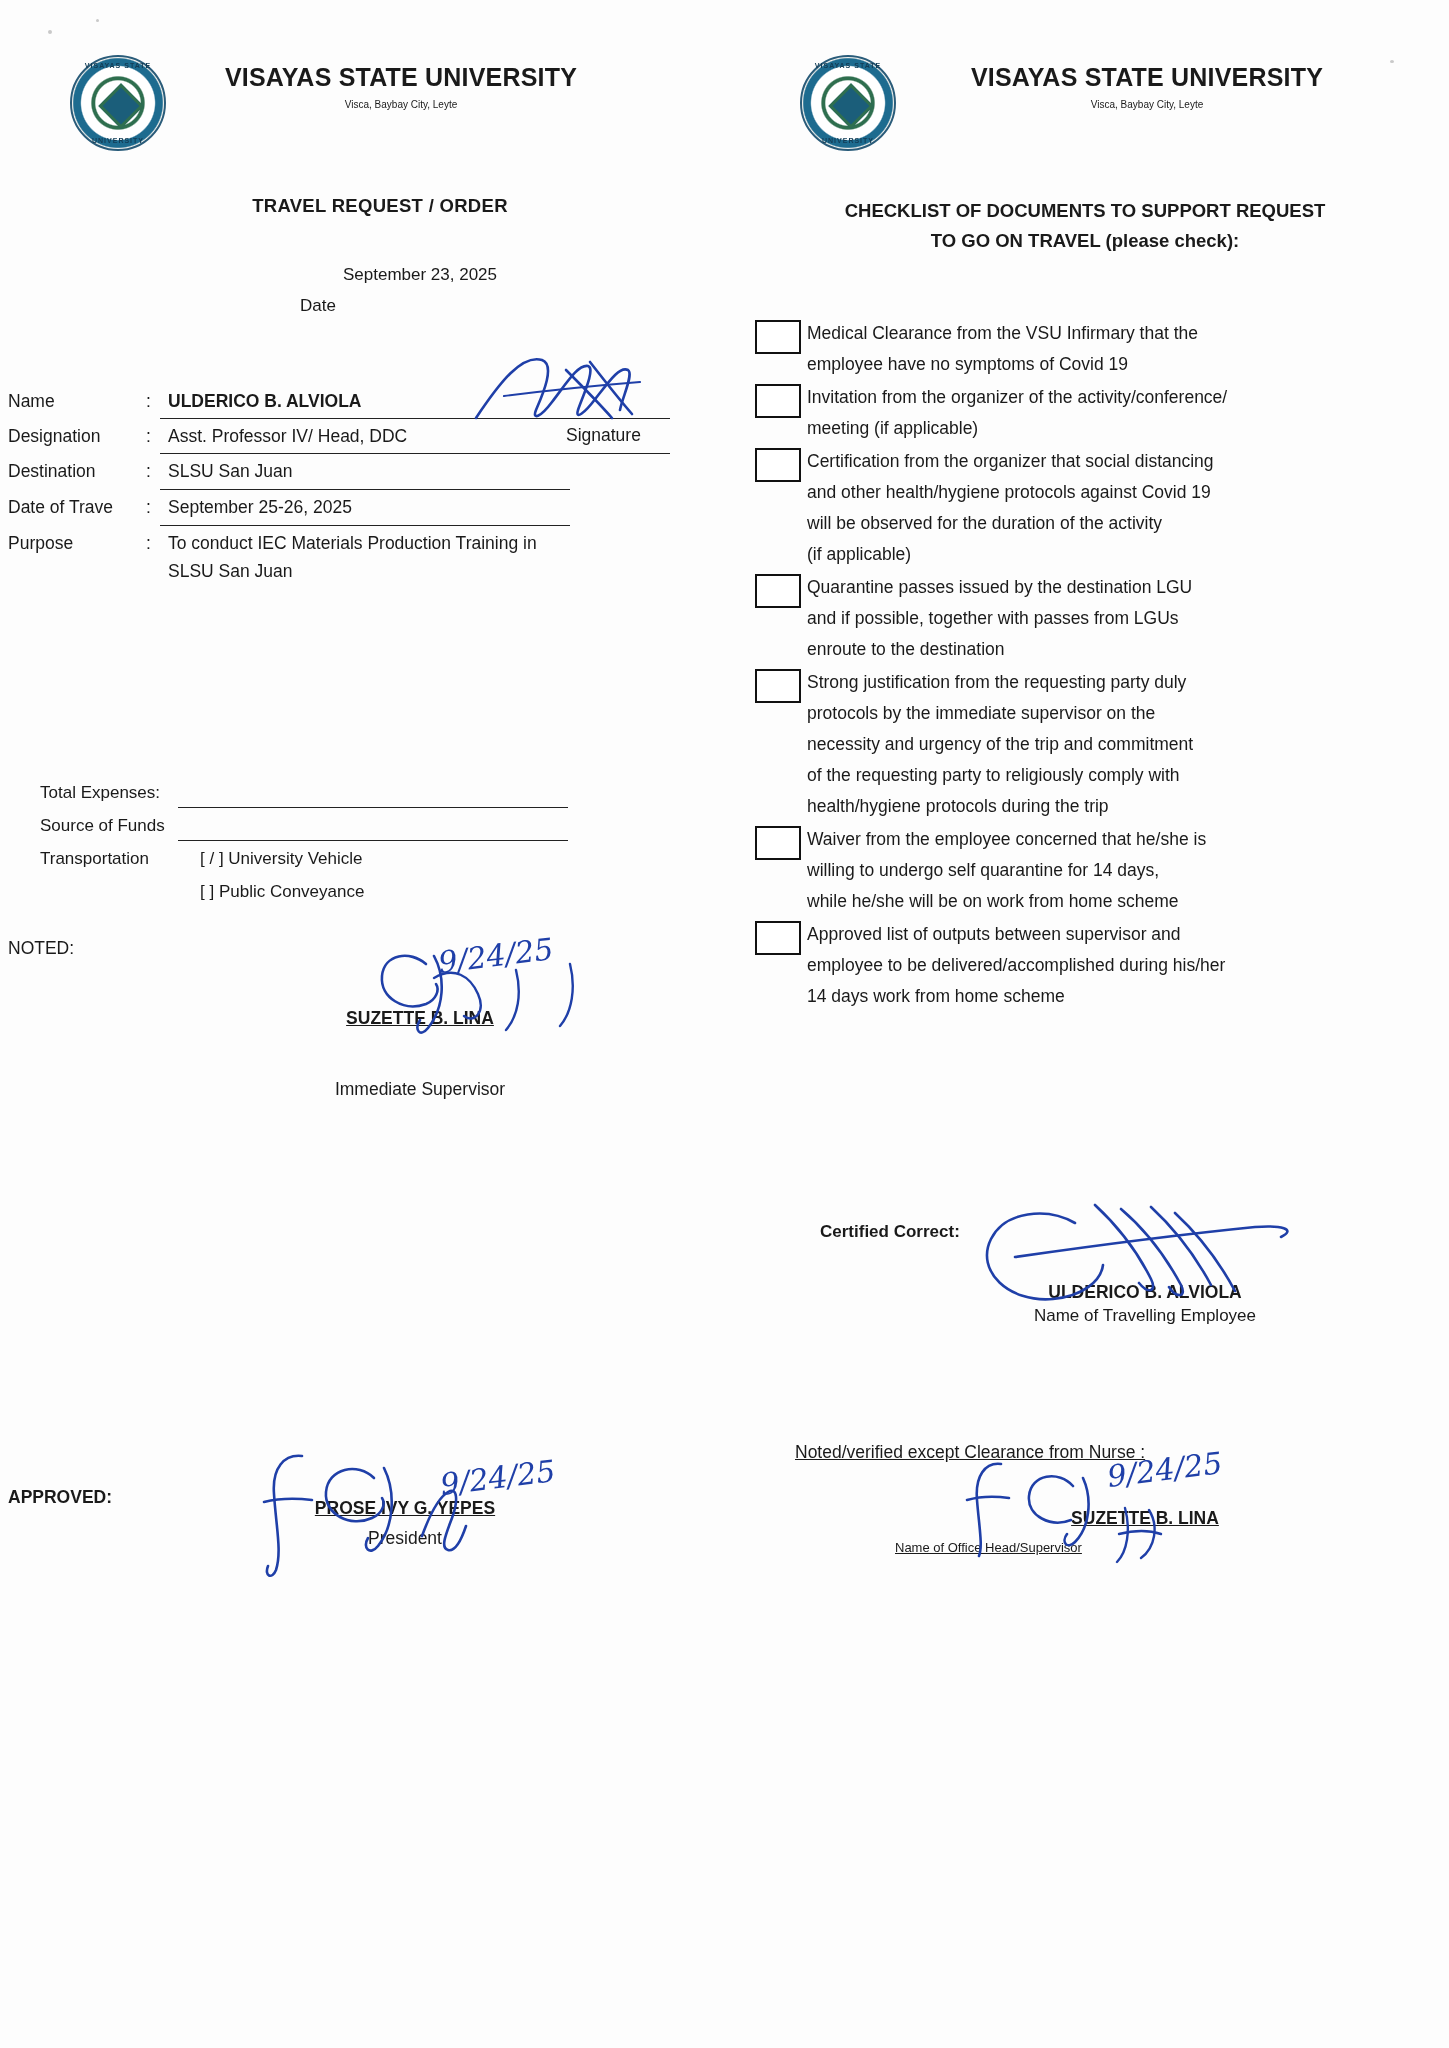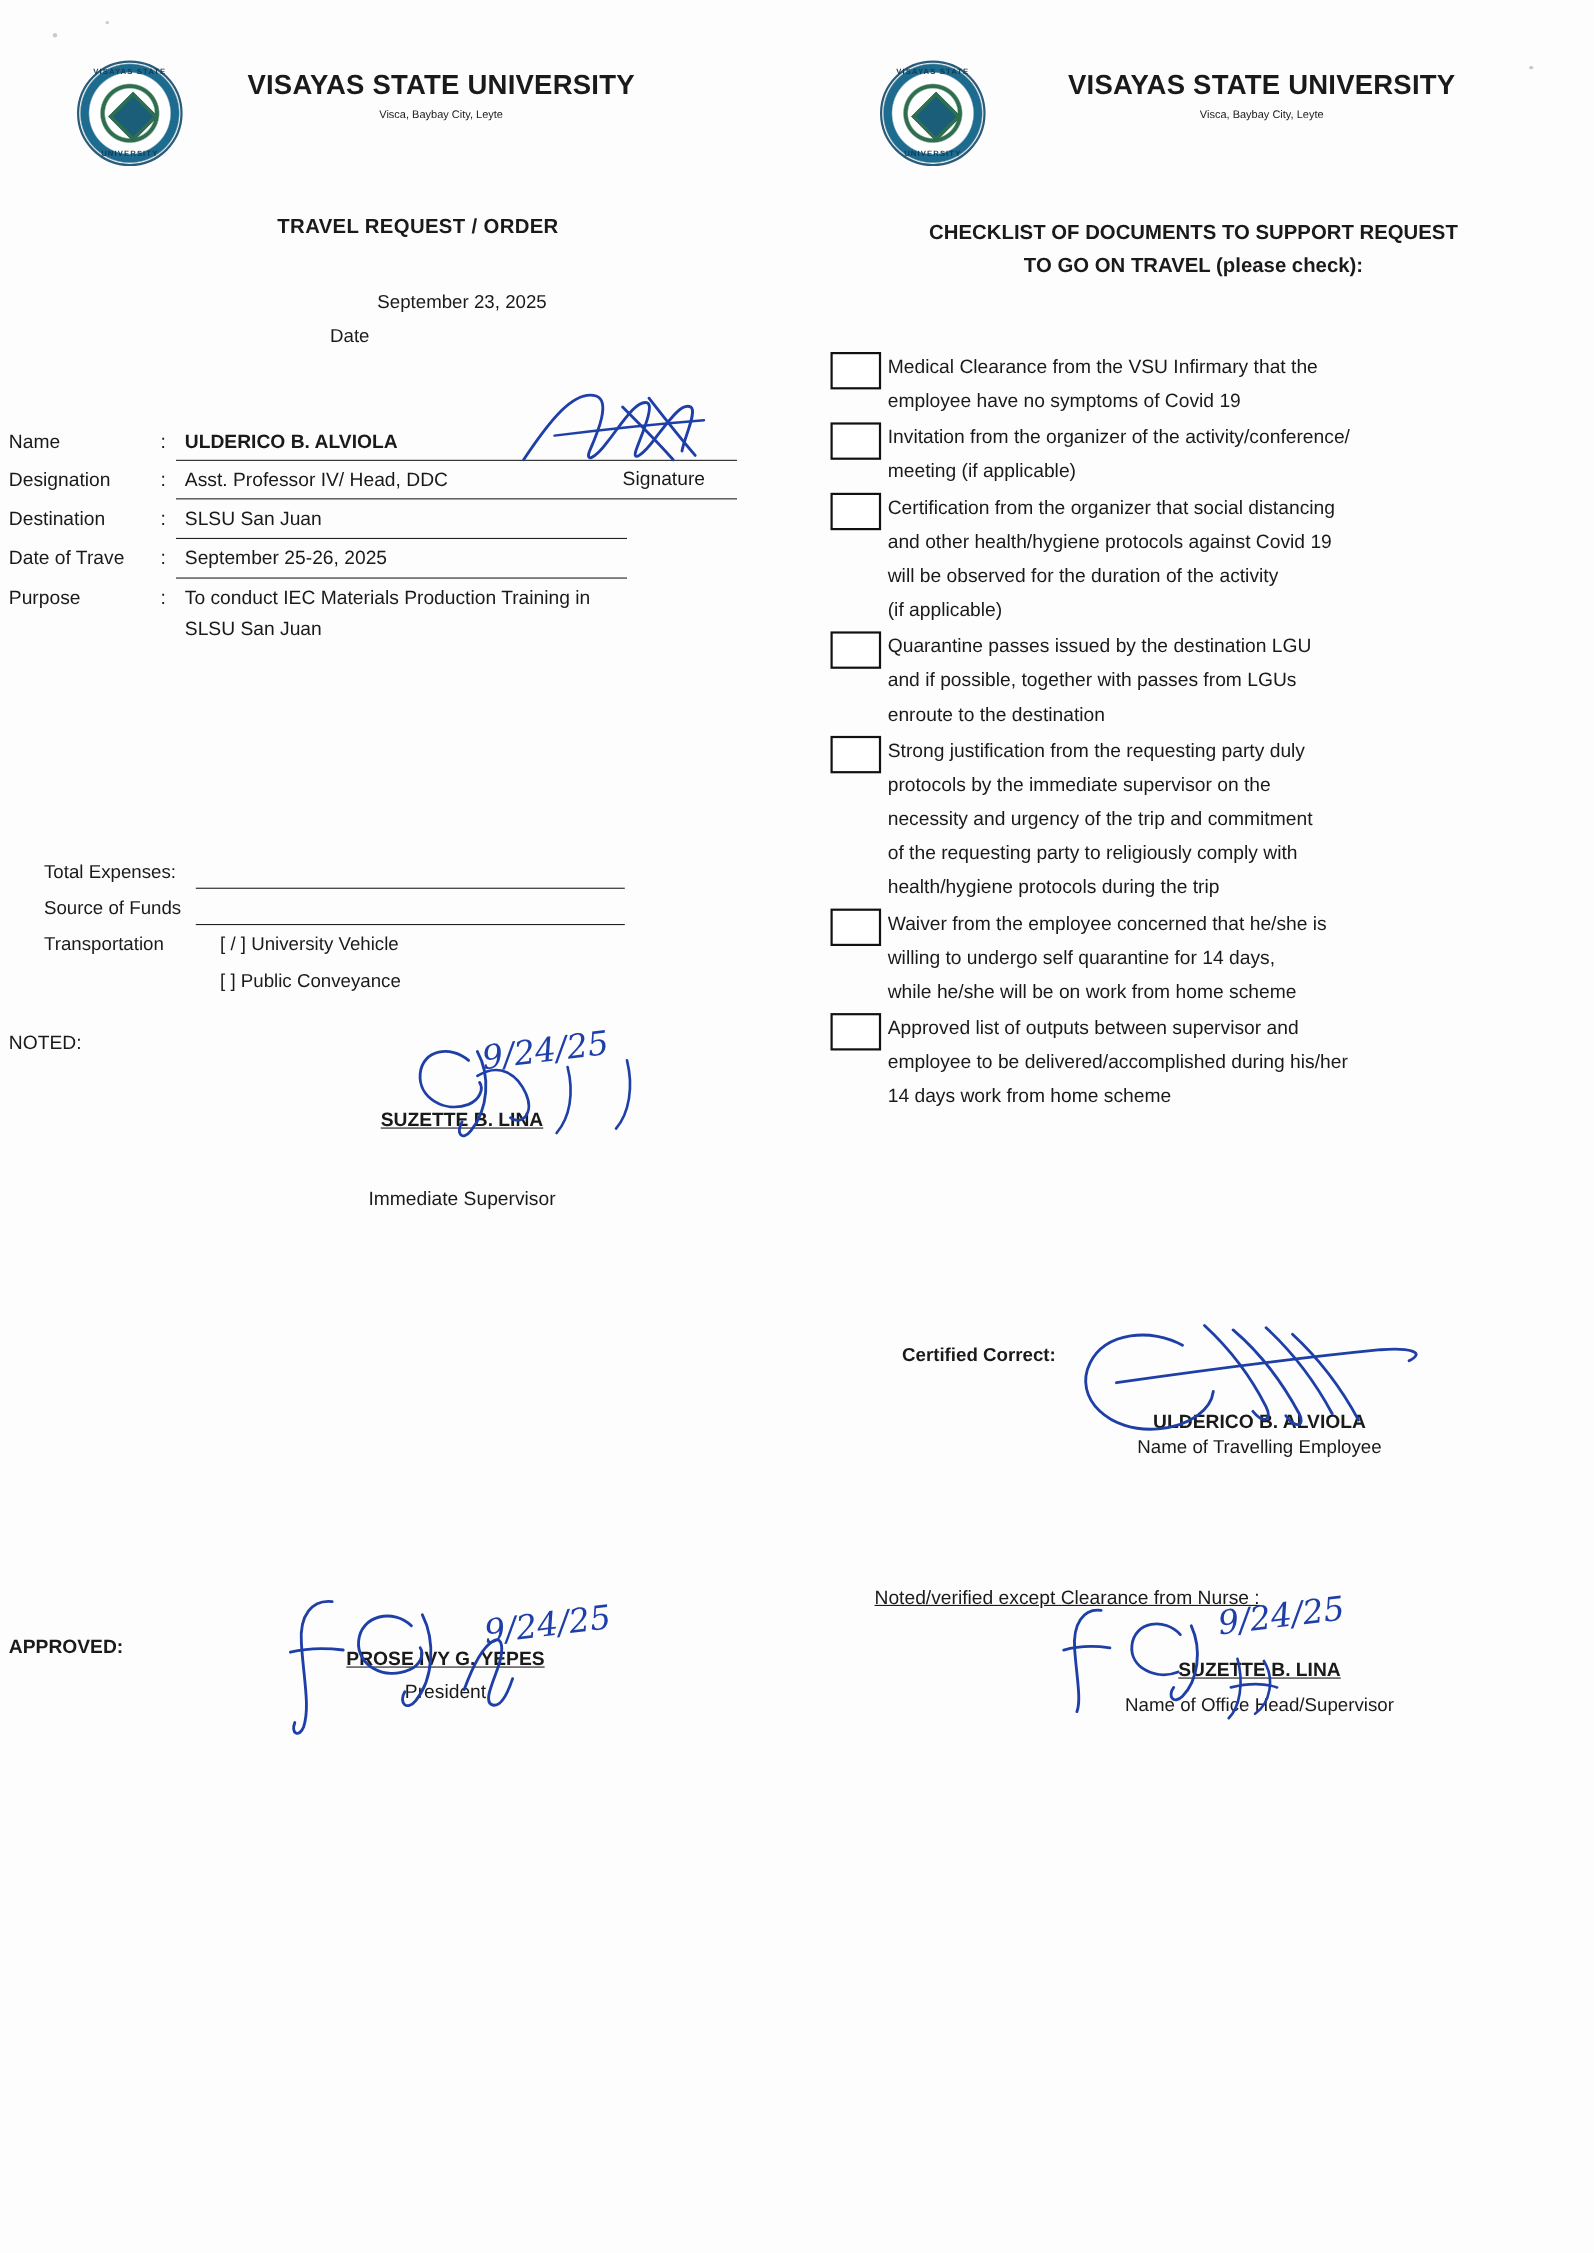--- a/index.html
+++ b/index.html
@@ -254,22 +254,22 @@
     width: 500px;
     text-align: center;
     font-size: 17.5px;
     font-weight: bold;
     text-decoration: underline;
   }
   .nurse-role {
     position: absolute;
     left: 170px; top: 1540px;
     width: 500px;
-    text-align: center;
-    font-size: 17px;
+    font-size: 13px;
+    text-decoration: underline;
   }
 
   
   .ink {
     position: absolute;
     color: #1f3fa8;
     pointer-events: none;
   }
   .ink svg { display: block; overflow: visible; }
   .ink-date {

